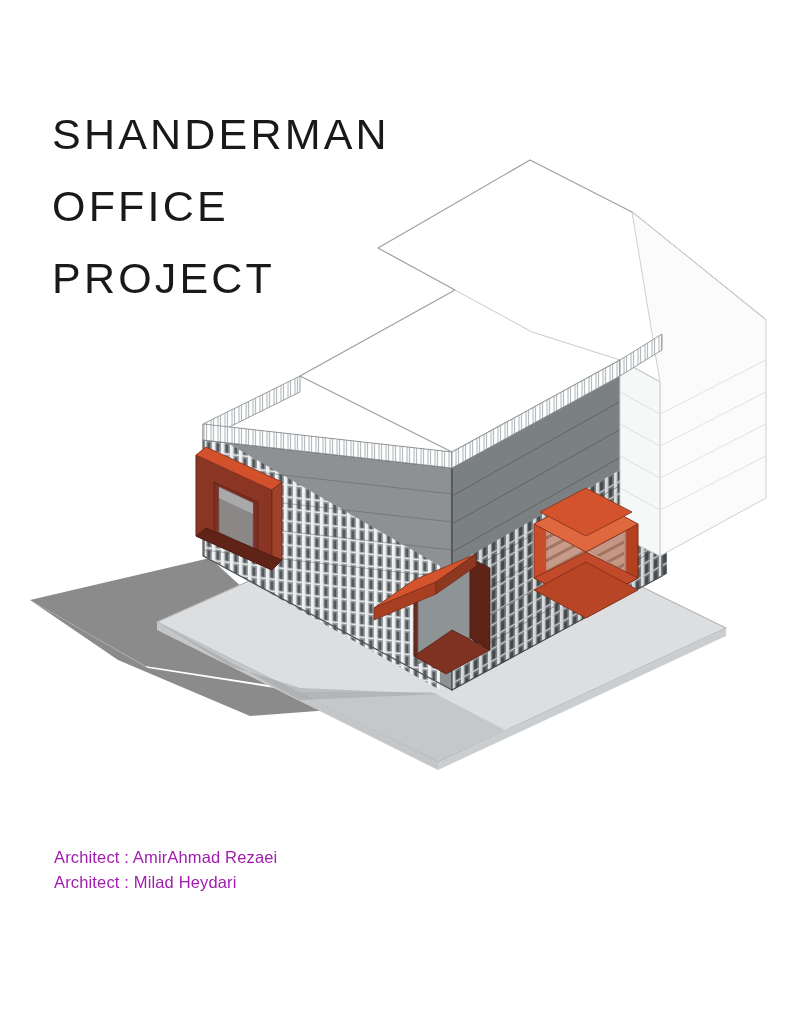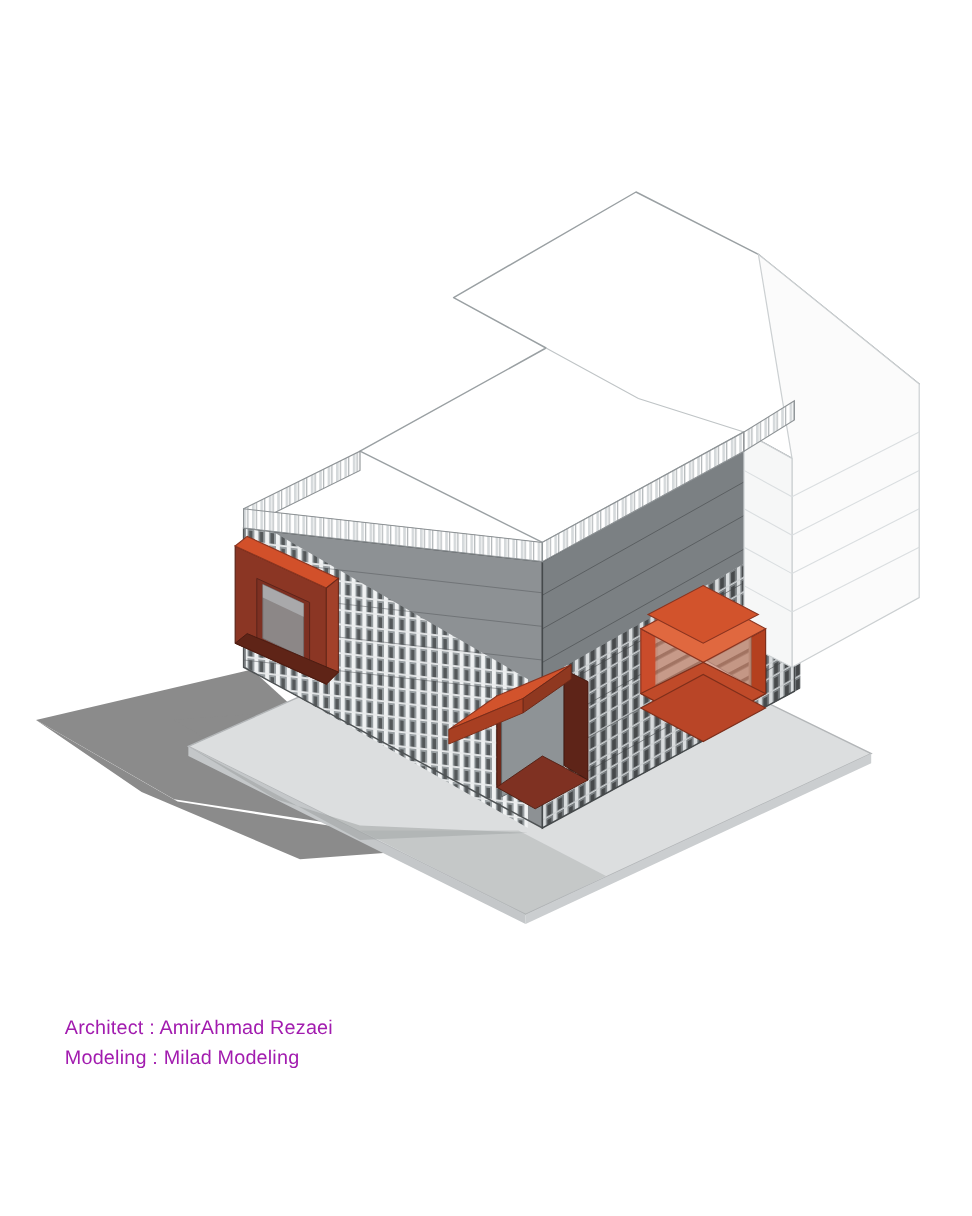--- a/index.html
+++ b/index.html
@@ -408,19 +408,24 @@
           <polygon points="414,656 446,674 490,650 452,630" fill="#7f3122" stroke="#542116" stroke-width="0.8"></polygon>
           <polygon points="470,558 490,568 490,650 470,638" fill="#5e2418" stroke="#441a11" stroke-width="0.8"></polygon>
           <polygon points="374,608 414,580 476,554 436,582" fill="#d2532c" stroke="#8a3420" stroke-width="0.9"></polygon>
           <polygon points="374,608 436,582 436,594 374,620" fill="#a83f22" stroke="#7a2d19" stroke-width="0.8"></polygon>
           <polygon points="436,582 476,554 476,566 436,594" fill="#8f3820" stroke="#6c2817" stroke-width="0.8"></polygon>
         </g>
       </g>
     </svg>
   </div>
 
+  <div id="title-block">
+    <div class="title-line">SHANDERMAN</div>
+    <div class="title-line">OFFICE</div>
+    <div class="title-line">PROJECT</div>
+  </div>
 
   <div id="credits-block">
     <div class="credit-line">Architect  : AmirAhmad Rezaei</div>
-    <div class="credit-line">Modeling : Milad Modeling</div>
+    <div class="credit-line">Architect : Milad Heydari</div>
   </div>
 
 </div>
 
 </body></html>

